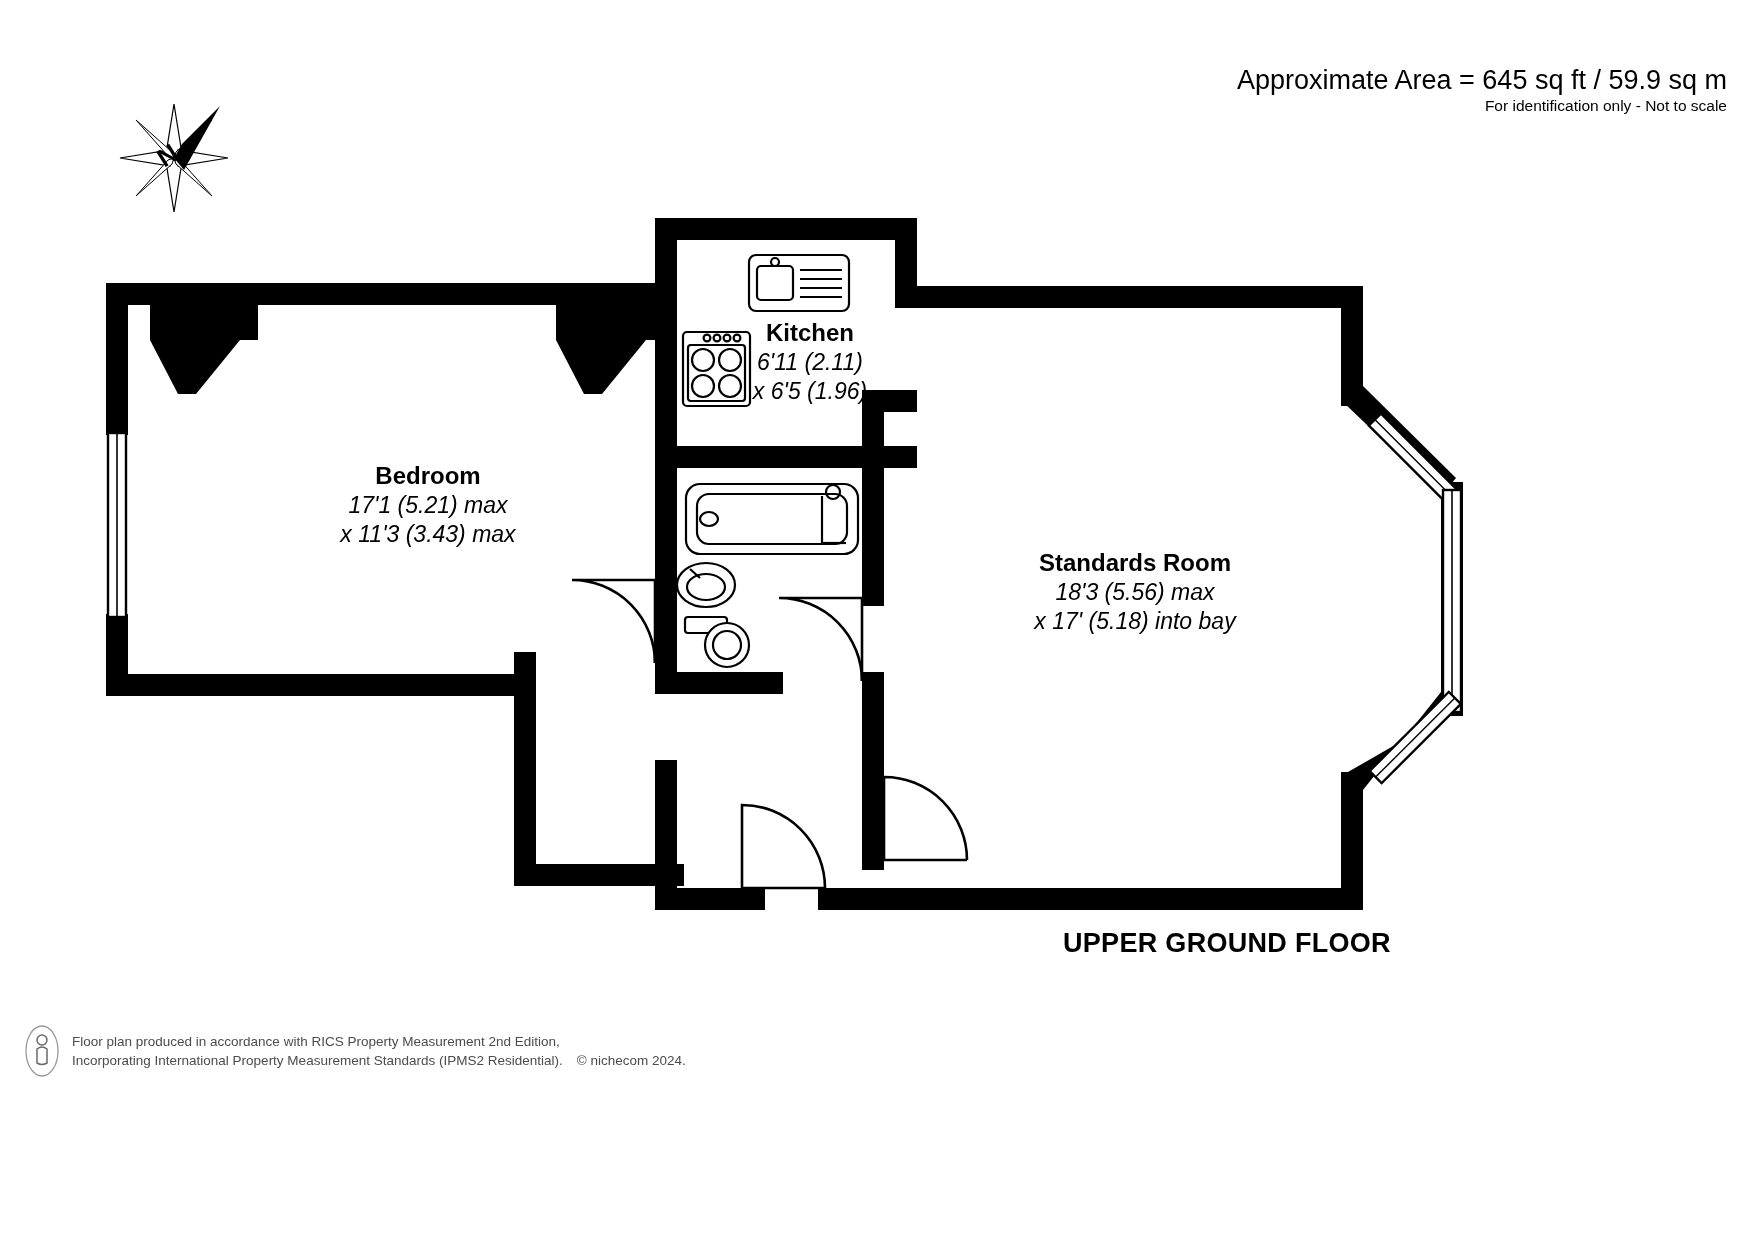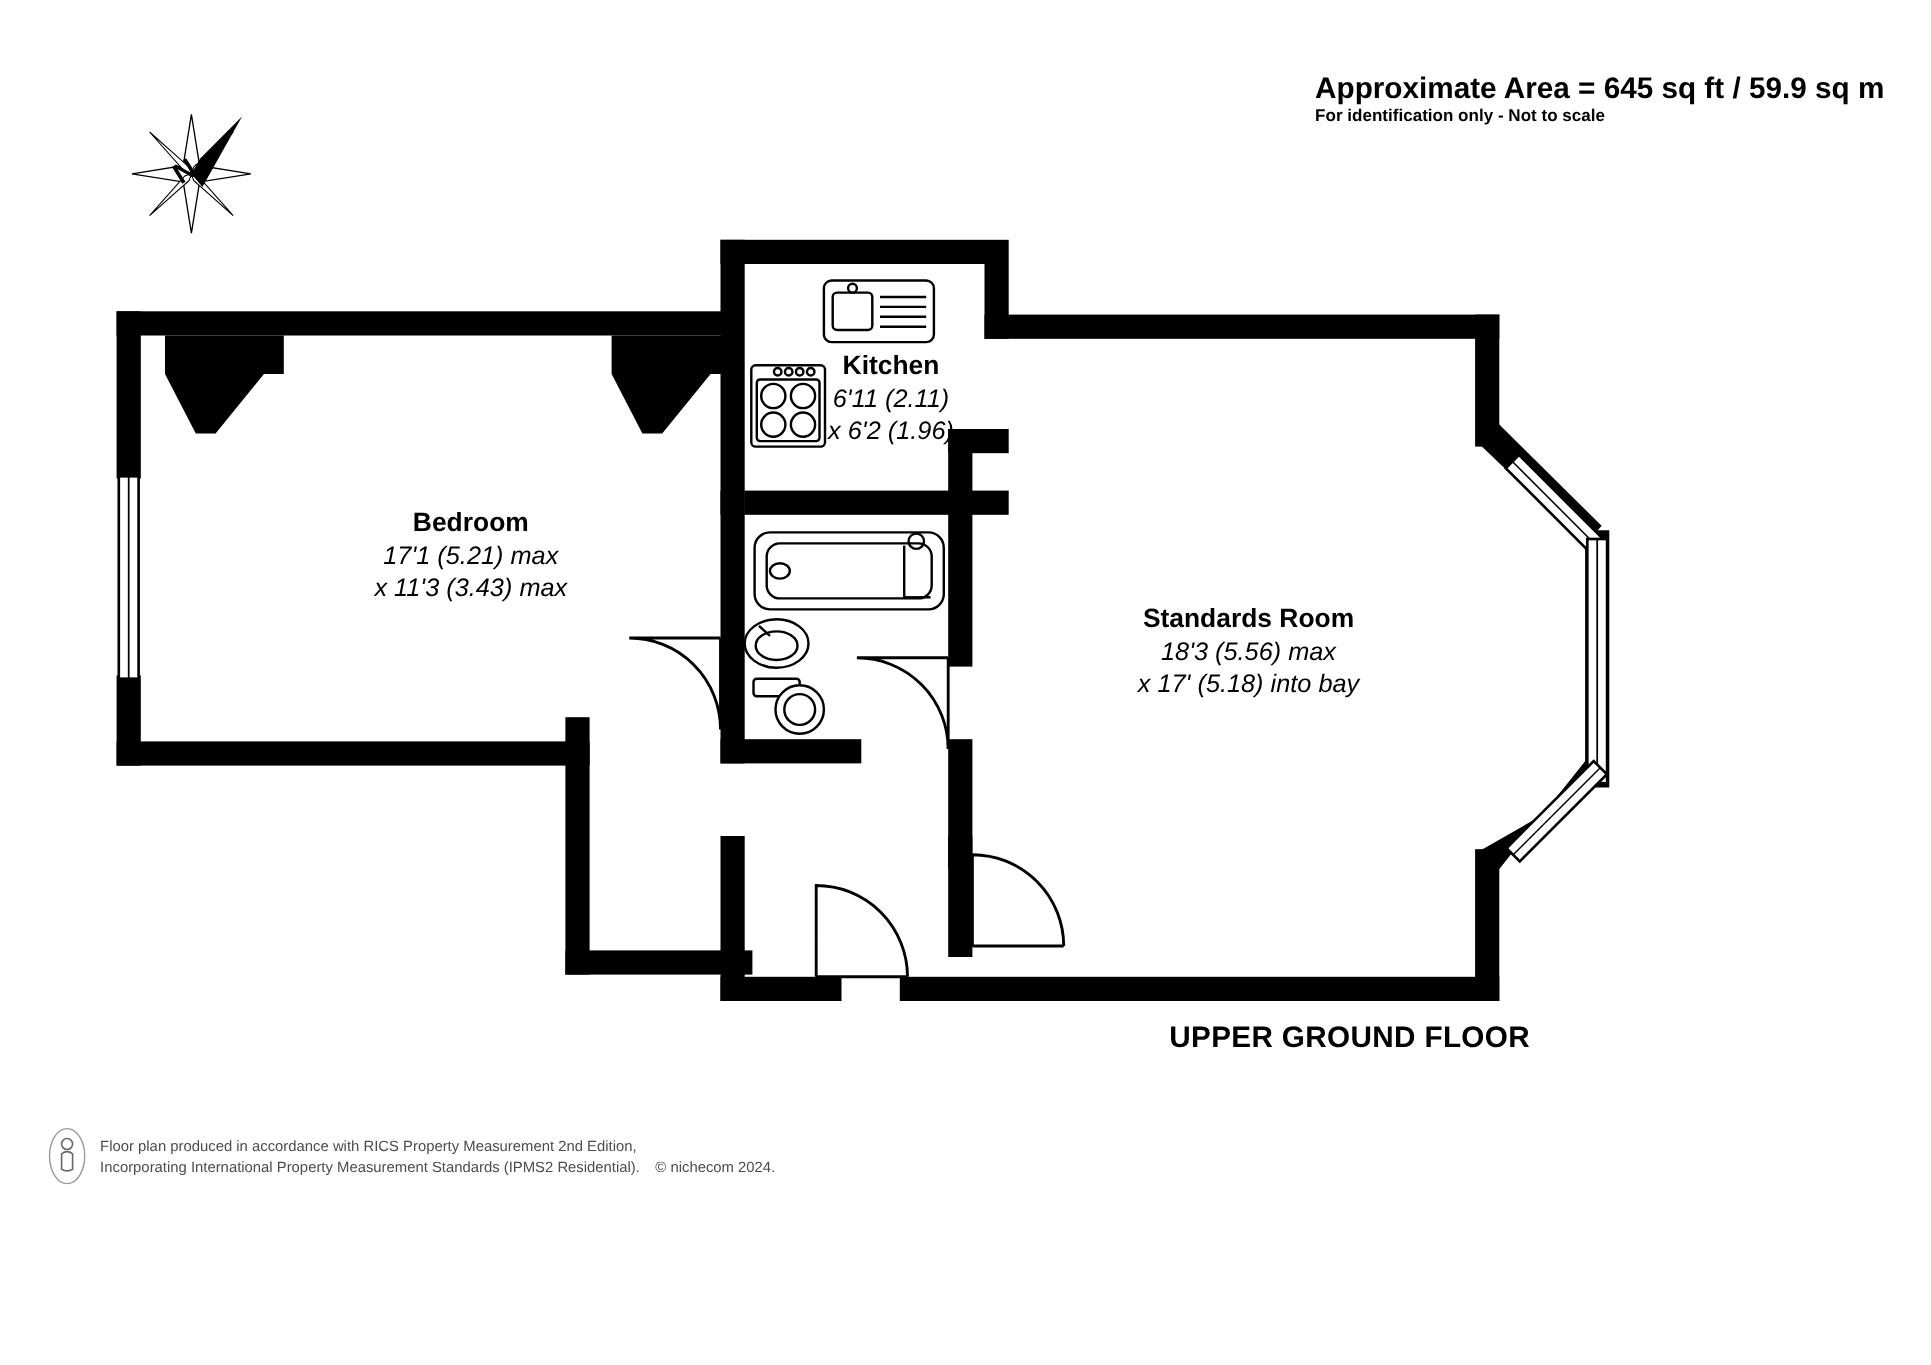--- a/index.html
+++ b/index.html
@@ -13,23 +13,22 @@
     position: relative;
     font-family: "Liberation Sans", sans-serif;
     color: #000000;
     overflow: hidden;
   }
 
   
   #header {
     position: absolute;
     top: 64px;
-    right: 42px;
-    text-align: left;
-    font-weight: bold;
+    right: 28px;
+    text-align: right;
   }
   #area-text {
     font-size: 27px;
     line-height: 32px;
     color: #000;
     white-space: nowrap;
   }
   #scale-note {
     font-size: 15.5px;
     line-height: 20px;
@@ -87,21 +86,21 @@
     top: 928px;
     font-size: 27px;
     font-weight: bold;
     letter-spacing: 0.3px;
     white-space: nowrap;
   }
 
   
   #footer {
     position: absolute;
-    left: 44px;
+    left: 25px;
     top: 1025px;
     display: flex;
     align-items: center;
     gap: 13px;
   }
   #footer-icon { width: 34px; height: 52px; flex: 0 0 auto; }
   #footer-text {
     font-size: 13.5px;
     line-height: 19px;
     color: #4c4c4c;
@@ -275,21 +274,21 @@
 
 <div id="label-bedroom" class="room-label">
   <span class="rname">Bedroom</span>
   <span class="rdim">17'1 (5.21) max</span>
   <span class="rdim">x 11'3 (3.43) max</span>
 </div>
 
 <div id="label-kitchen" class="room-label">
   <span class="rname">Kitchen</span>
   <span class="rdim">6'11 (2.11)</span>
-  <span class="rdim">x 6'2 (1.96)</span>
+  <span class="rdim">x 6'5 (1.96)</span>
 </div>
 
 <div id="label-reception" class="room-label">
   <span class="rname">Standards Room</span>
   <span class="rdim">18'3 (5.56) max</span>
   <span class="rdim">x 17' (5.18) into bay</span>
 </div>
 
 <div id="floor-title">UPPER GROUND FLOOR</div>
 

